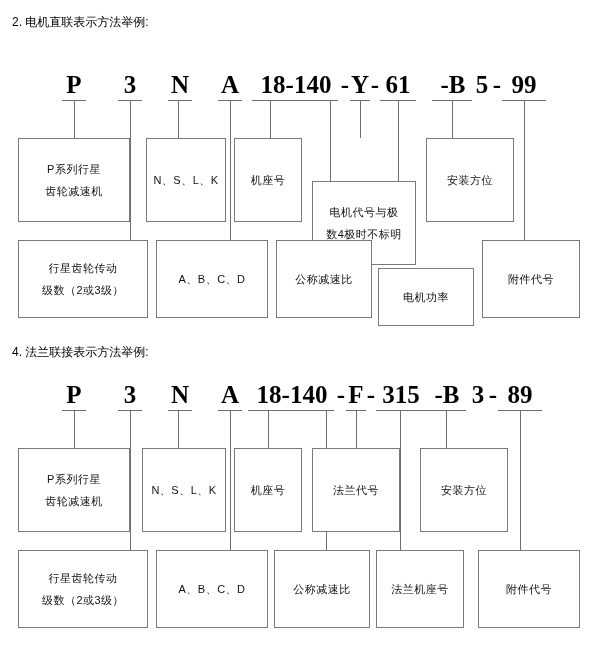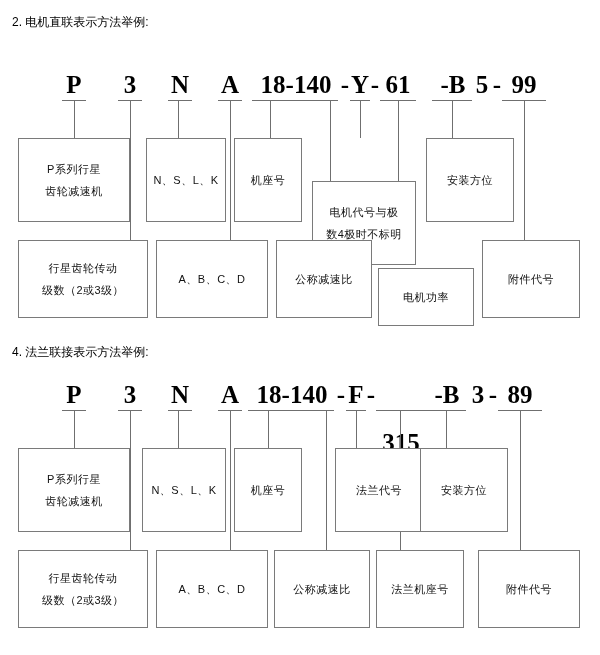--- a/index.html
+++ b/index.html
@@ -157,21 +157,21 @@
 
 <div class="code-row" style="top:380px;left:0;width:600px;">
   <span class="code-char" style="left:62px;width:24px;">P</span>
   <span class="code-char" style="left:118px;width:24px;">3</span>
   <span class="code-char" style="left:168px;width:24px;">N</span>
   <span class="code-char" style="left:218px;width:24px;">A</span>
   <span class="code-char" style="left:248px;width:88px;">18-140</span>
   <span class="code-char" style="left:334px;width:14px;">-</span>
   <span class="code-char" style="left:346px;width:20px;">F</span>
   <span class="code-char" style="left:364px;width:14px;">-</span>
-  <span class="code-char" style="left:376px;width:50px;margin-top:48px;">315</span>
+  <span class="code-char" style="left:376px;width:50px;">315</span>
   <span class="code-char" style="left:426px;width:42px;">-B</span>
   <span class="code-char" style="left:468px;width:20px;">3</span>
   <span class="code-char" style="left:486px;width:14px;">-</span>
   <span class="code-char" style="left:498px;width:44px;">89</span>
 </div>
 
 <div class="hline" style="top:410px;left:62px;width:24px;"></div>
 <div class="hline" style="top:410px;left:118px;width:24px;"></div>
 <div class="hline" style="top:410px;left:168px;width:24px;"></div>
 <div class="hline" style="top:410px;left:218px;width:24px;"></div>
@@ -196,21 +196,21 @@
 <div class="desc-box" style="top:448px;left:18px;width:112px;height:84px;">
   <span class="desc-text">P系列行星
 齿轮减速机</span>
 </div>
 <div class="desc-box" style="top:448px;left:142px;width:84px;height:84px;">
   <span class="desc-text">N、S、L、K</span>
 </div>
 <div class="desc-box" style="top:448px;left:234px;width:68px;height:84px;">
   <span class="desc-text">机座号</span>
 </div>
-<div class="desc-box" style="top:448px;left:312px;width:88px;height:84px;margin-left:23px;">
+<div class="desc-box" style="top:448px;left:312px;width:88px;height:84px;">
   <span class="desc-text">法兰代号</span>
 </div>
 <div class="desc-box" style="top:448px;left:420px;width:88px;height:84px;">
   <span class="desc-text">安装方位</span>
 </div>
 
 <div class="desc-box" style="top:550px;left:18px;width:130px;height:78px;">
   <span class="desc-text">行星齿轮传动
 级数（2或3级）</span>
 </div>

